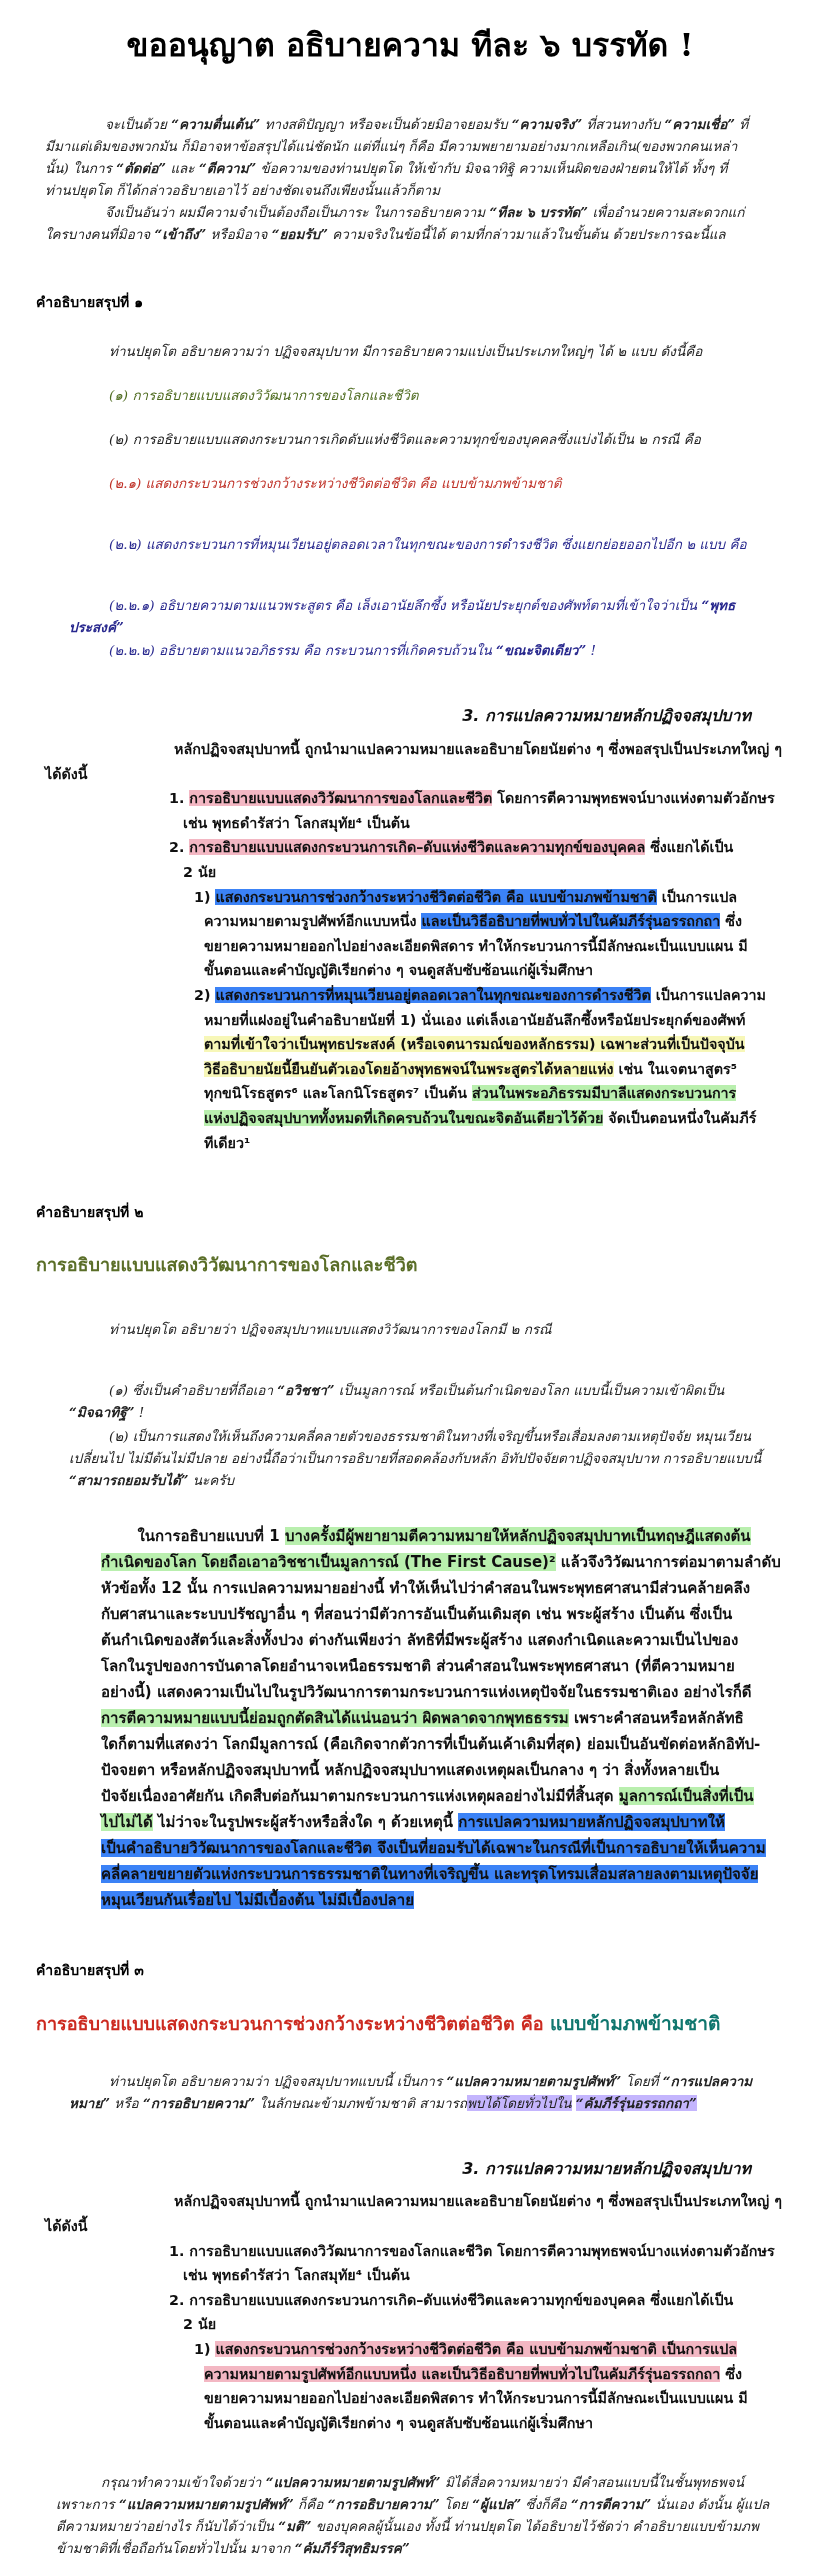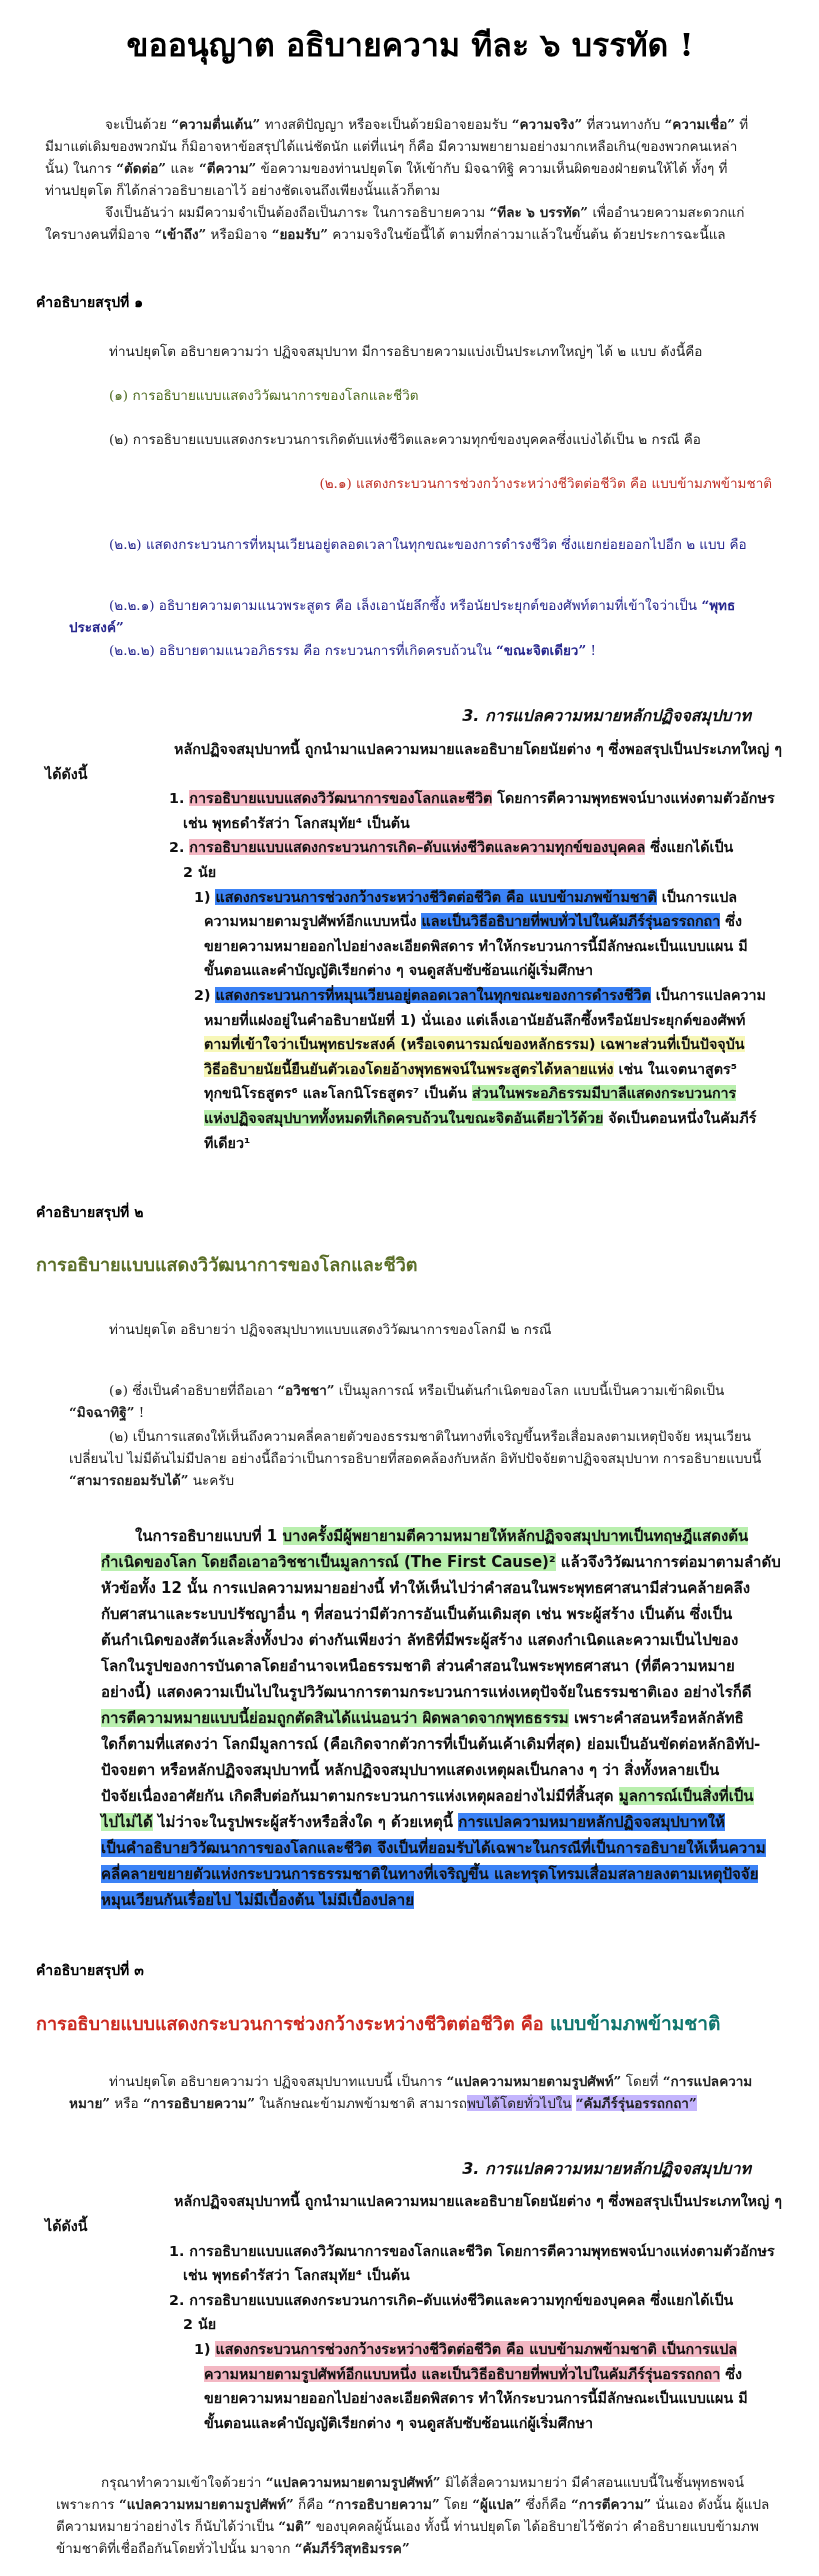--- a/index.html
+++ b/index.html
@@ -7,54 +7,54 @@
   .page{min-height:2576px;padding:11px 0 63px 0;}
 
   
   .doc-title{
     text-align:center;font-size:32px;font-weight:bold;color:#000;
     margin:14.3px 32px 46px 32px;line-height:1.3;
     font-family:"DejaVu Serif",serif;
   }
 
   
-  .typed{font-size:13.5px;line-height:22px;color:#222;}
+  .typed{font-size:13.5px;line-height:22px;color:#222;font-style:italic;}
   .intro{margin:0 67px 0 45px;text-indent:60px;}
   .sec-heading{
     font-size:14px;font-weight:bold;color:#000;
     margin:46px 0 27px 36px;font-family:"DejaVu Serif",serif;
   }
   .sec-sub{font-size:18px;font-weight:bold;margin:0 0 32px 36px;}
   .sub-olive{color:#5a6e28;}
   .sub-red{color:#cc2a20;font-weight:bold;}
   .sub-red .bb{color:#0f766e;font-size:1.06em;}
   .sec-body{margin-left:69px;margin-right:48px;}
   .sec-body p{margin:0 0 22px 0;text-indent:40px;}
   .sec-body p.tight{margin-bottom:1.6px;margin-top:39px;}
   .c-green{color:#4e6b1f;}
-  .c-red{color:#c03228;text-align:right;}
+  .c-red{color:#c03228;}
   .c-navy{color:#28288e;}
   .note-par{margin:36px 48px 0 56px;text-indent:45px;}
 
   
   .scan{color:#101010;}
   .scan-sans{
     font-family:"DejaVu Sans","Liberation Sans",sans-serif;
     font-weight:bold;font-size:14.3px;line-height:24.6px;
   }
   .scanA,.scanC{margin:43px 0 0 45px;width:706px;}
   .scanB{margin:32px 0 0 101px;width:652px;font-size:15px;line-height:26px;}
   .scanD{
     margin:40px 0 0 82px;width:670px;
     font-family:"DejaVu Serif","Liberation Serif",serif;
     font-size:12px;line-height:28.5px;color:#151515;text-decoration:underline;
   }
   .scan-h{font-style:italic;font-weight:bold;font-size:16px;margin:0 0 8px 105px;text-align:right;}
   .sline{white-space:nowrap;}
-  .l-ind{margin-left:129px;}
+  .l-ind{margin-left:129px;text-align:center;}
   .l-out{margin-left:0;}
   .l-li{margin-left:124px;}
   .l-lic{margin-left:138px;}
   .l-li2{margin-left:149px;}
   .l-li2c{margin-left:159px;}
   .scanB .l-ind{margin-left:0;text-indent:34px;}
   .scanD .l-ind{margin-left:0;text-indent:32px;}
 
   
   .hp{background:#f3b7c3;}

